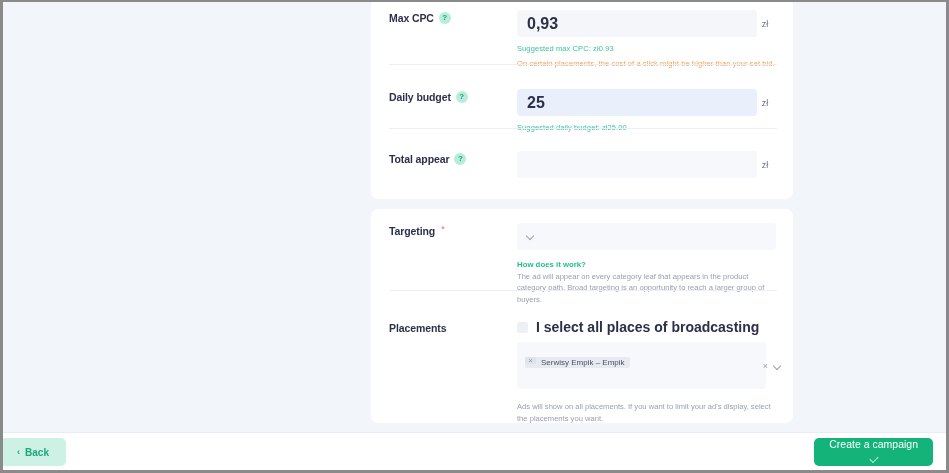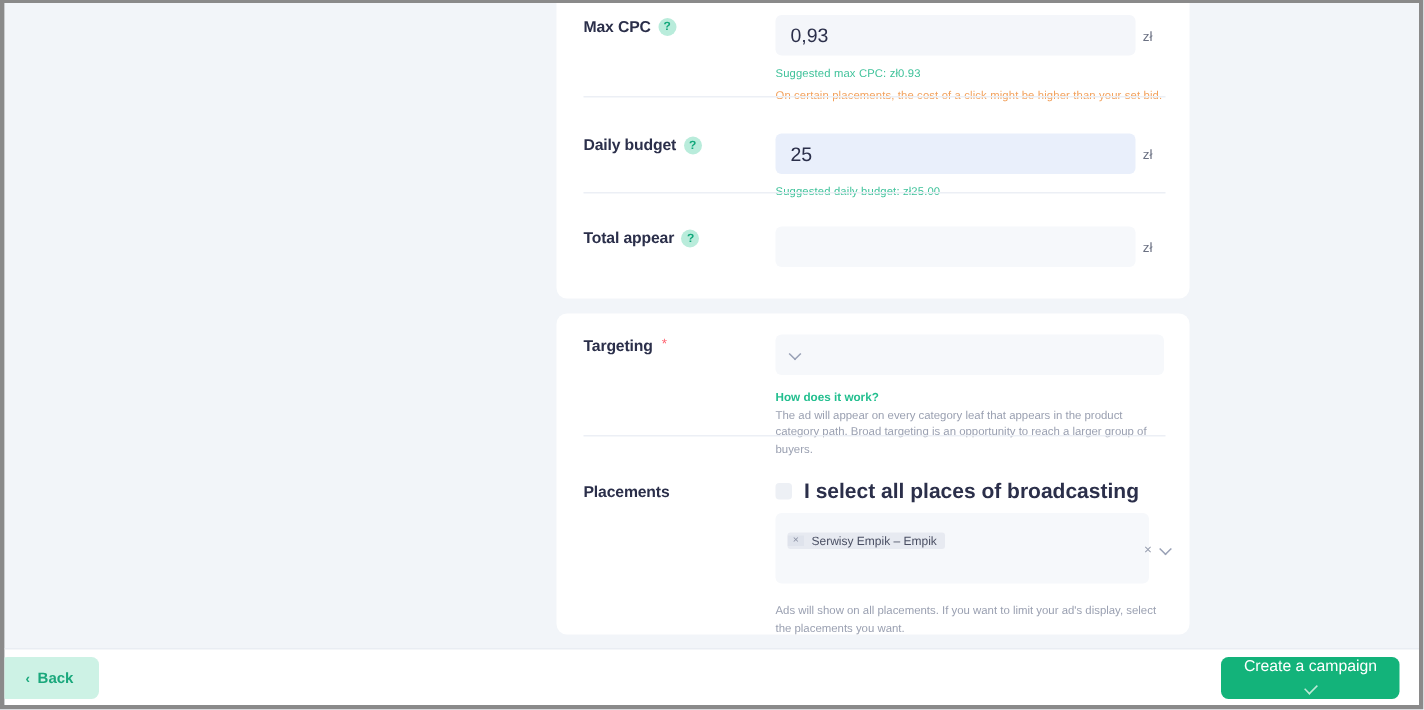--- a/index.html
+++ b/index.html
@@ -105,22 +105,22 @@
     align-items: center;
   }
 
   .text-input {
     width: 240px;
     height: 27px;
     background: #f4f6fa;
     border: none;
     border-radius: 4px;
     font-family: "Liberation Sans", sans-serif;
-    font-size: 13px;
-    font-weight: normal;
+    font-size: 16px;
+    font-weight: bold;
     color: #2b2f4a;
     padding: 0 10px;
     outline: none;
   }
 
   .text-input.focused { background: #e9effb; }
   .text-input.empty { background: #f6f8fb; }
 
   .unit {
     position: absolute;
@@ -218,21 +218,21 @@
     position: relative;
     margin-top: 8px;
     width: 249px;
     min-height: 47px;
     background: #f6f8fb;
     border-radius: 4px;
     padding: 7px 8px 8px 8px;
   }
   .chip {
     display: inline-flex;
-    align-items: center;
+    align-items: flex-start;
     background: #e7eaf1;
     border-radius: 2px;
     height: 11px;
     margin-bottom: 2px;
     overflow: hidden;
   }
   .chip-x {
     width: 11px;
     font-size: 7px;
     color: #8a90a3;

